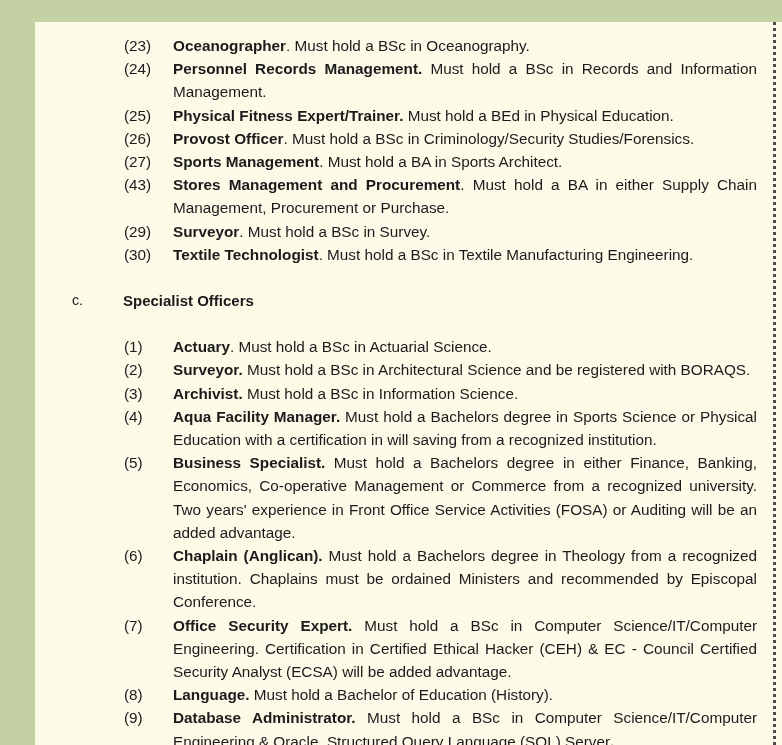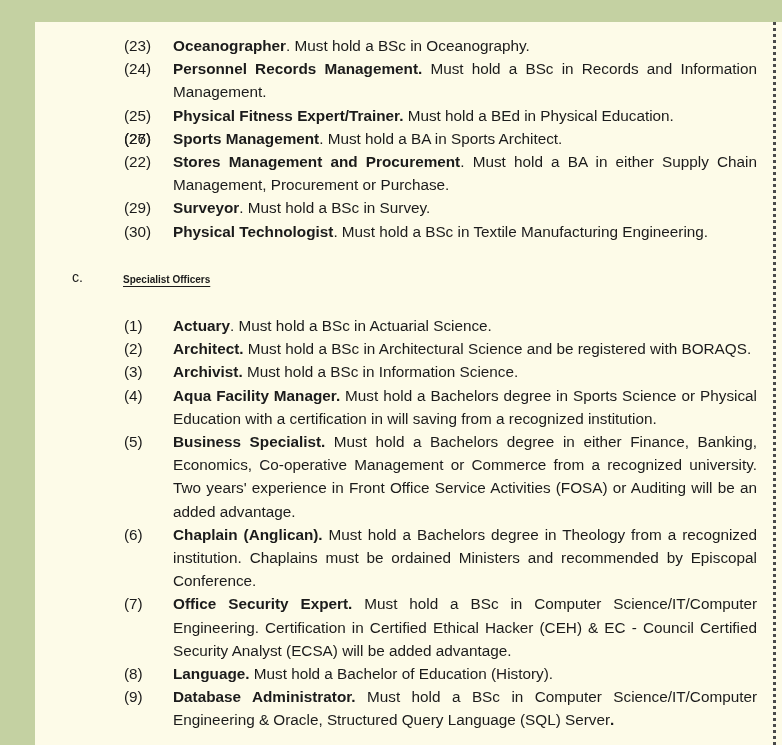--- a/index.html
+++ b/index.html
@@ -73,23 +73,22 @@
     padding-left: 88px;
   }
   .section-head .alpha {
     position: absolute;
     left: 37px;
     top: 0;
     font-size: 14.2px;
   }
   .section-head .head-label {
     font-weight: bold;
-    text-decoration: underline;
     text-underline-offset: 2.5px;
-    font-size: 10px;
+    font-size: 15px;
   }
   .spacer-top { height: 12px; }
   .lastdot { font-weight: bold; }
 </style>
 </head>
 <body>
 
 <div class="page-frame">
 
   <div class="dotted-rule"></div>
@@ -109,59 +108,60 @@
         <span class="body"><span class="term">Personnel Records Management.</span><span> Must hold a BSc in Records and Information Management.</span></span>
       </p>
 
       <p class="entry">
         <span class="num">(25)</span>
         <span class="body"><span class="term">Physical Fitness Expert/Trainer.</span><span> Must hold a BEd in Physical Education.</span></span>
       </p>
 
       <p class="entry">
         <span class="num">(26)</span>
+        <span class="body"><span class="term">Provost Officer</span><span>. Must hold a BSc in Criminology/Security Studies/Forensics.</span></span>
       </p>
 
       <p class="entry">
         <span class="num">(27)</span>
         <span class="body"><span class="term">Sports Management</span><span>. Must hold a BA in Sports Architect.</span></span>
       </p>
 
       <p class="entry">
-        <span class="num">(22)</span>
+        <span class="num">(43)</span>
         <span class="body"><span class="term">Stores Management and Procurement</span><span>. Must hold a BA in either Supply Chain Management, Procurement or Purchase.</span></span>
       </p>
 
       <p class="entry">
         <span class="num">(29)</span>
         <span class="body"><span class="term">Surveyor</span><span>. Must hold a BSc in Survey.</span></span>
       </p>
 
       <p class="entry">
         <span class="num">(30)</span>
-        <span class="body"><span class="term">Physical Technologist</span><span>. Must hold a BSc in Textile Manufacturing Engineering.</span></span>
+        <span class="body"><span class="term">Textile Technologist</span><span>. Must hold a BSc in Textile Manufacturing Engineering.</span></span>
       </p>
 
     </div>
 
     <div class="section-head">
       <span class="alpha">c.</span>
       <span class="head-label">Specialist Officers</span>
     </div>
 
     <div class="list-block">
 
       <p class="entry">
         <span class="num">(1)</span>
         <span class="body"><span class="term">Actuary</span><span>. Must hold a BSc in Actuarial Science.</span></span>
       </p>
 
       <p class="entry">
         <span class="num">(2)</span>
-        <span class="body"><span class="term">Architect.</span><span> Must hold a BSc in Architectural Science and be registered with BORAQS.</span></span>
+        <span class="body"><span class="term">Surveyor.</span><span> Must hold a BSc in Architectural Science and be registered with BORAQS.</span></span>
       </p>
 
       <p class="entry">
         <span class="num">(3)</span>
         <span class="body"><span class="term">Archivist.</span><span> Must hold a BSc in Information Science.</span></span>
       </p>
 
       <p class="entry">
         <span class="num">(4)</span>
         <span class="body"><span class="term">Aqua Facility Manager.</span><span> Must hold a Bachelors degree in Sports Science or Physical Education with a certification in will saving from a recognized institution.</span></span>

